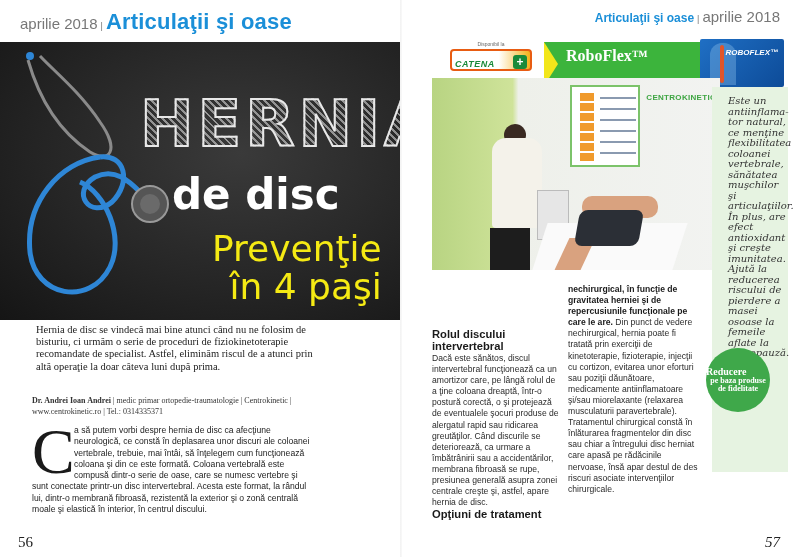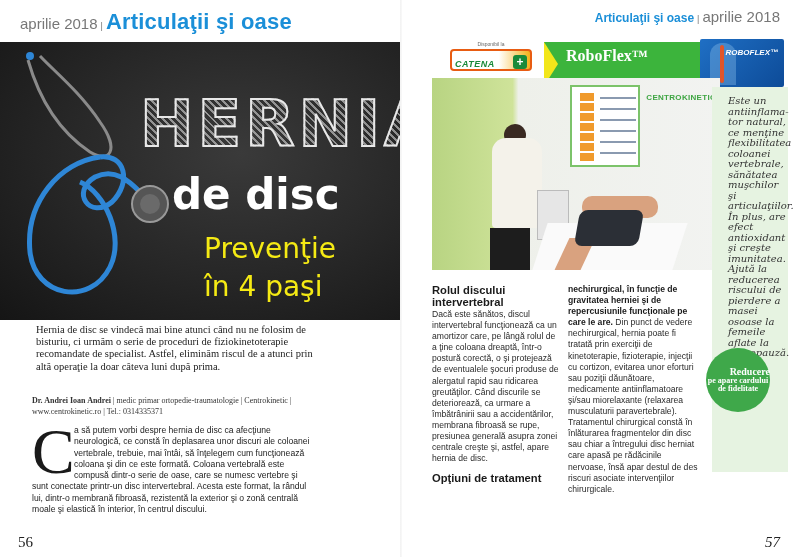--- a/index.html
+++ b/index.html
@@ -25,22 +25,22 @@
     .hero { position: absolute; left: 0; top: 42px; width: 400px; height: 278px;
       background: radial-gradient(ellipse at 60% 40%, #3a3a3a 0%, #262626 55%, #151515 100%);
       overflow: hidden; }
     .hero-hernia { position: absolute; left: 140px; top: 45px; font-size: 64px; font-weight: bold;
       color: transparent; -webkit-text-stroke: 2px #e8e8e8; letter-spacing: 4px;
       font-family: "DejaVu Sans", sans-serif;
       background: repeating-linear-gradient(45deg, rgba(230,230,230,0.55) 0 2px, transparent 2px 5px);
       -webkit-background-clip: text; background-clip: text; }
     .hero-dedisc { position: absolute; left: 172px; top: 128px; font-size: 42px; font-weight: bold; color: #fff;
       font-family: "DejaVu Sans", sans-serif; }
-    .hero-preventie { position: absolute; left: 204px; top: 188px; font-size: 28px; color: #f5ea14;
-      font-family: "DejaVu Sans", sans-serif; line-height: 38px; text-align: left; }
+    .hero-preventie { position: absolute; left: 212px; top: 188px; font-size: 36px; color: #f5ea14;
+      font-family: "DejaVu Sans", sans-serif; line-height: 38px; text-align: right; }
 
     
     .steth { position: absolute; left: 0; top: 0; }
 
     
     .intro { position: absolute; left: 36px; top: 324px; width: 280px; font-family: "Liberation Serif", serif;
       font-size: 10.5px; line-height: 12.2px; color: #222; }
     .byline { position: absolute; left: 32px; top: 396px; width: 270px; font-family: "Liberation Serif", serif;
       font-size: 8px; line-height: 10.5px; color: #333; }
     .byline b { font-weight: bold; }
@@ -85,30 +85,30 @@
     .machine { position: absolute; left: 105px; top: 112px; width: 32px; height: 50px; background: #e6e6e6; border: 1px solid #bbb; }
     .bed { position: absolute; left: 108px; top: 145px; width: 140px; height: 47px; background: #fafafa; transform: skewX(-18deg); }
     .patient { position: absolute; left: 150px; top: 118px; width: 76px; height: 22px; background: #d9a27f; border-radius: 10px; }
     .shorts { position: absolute; left: 145px; top: 132px; width: 64px; height: 36px; background: #2b2f36; border-radius: 8px; transform: skewX(-10deg); }
     .leg { position: absolute; left: 130px; top: 160px; width: 26px; height: 32px; background: #d9a27f; transform: skewX(-25deg); }
 
     
     .col { position: absolute; font-size: 8.6px; line-height: 11.1px; color: #2a2a2a; }
     .col1 { left: 432px; top: 284px; width: 130px; }
     .col2 { left: 568px; top: 284px; width: 130px; }
-    .col h3 { font-size: 11.2px; line-height: 12px; color: #1a1a1a; margin-bottom: 1px; }
-    .col h3.gap { margin-top: 8px; }
+    .col h3 { font-size: 11.2px; line-height: 12px; color: #1a1a1a; margin-bottom: 1px; margin-top: 44px; }
+    .col h3.gap { margin-top: 0; }
     .col .bold { font-weight: bold; color: #1a1a1a; }
 
     
     .side { position: absolute; left: 712px; top: 87px; width: 76px; height: 385px; background: #e6f3e1; }
     .side-text { position: absolute; left: 728px; top: 96px; width: 60px; font-family: "DejaVu Serif", serif; font-style: italic;
       font-size: 10px; line-height: 10.5px; color: #333; }
     .badge { position: absolute; left: 706px; top: 348px; width: 64px; height: 64px; border-radius: 50%; background: #3fa84a;
-      display: flex; flex-direction: column; align-items: flex-end; justify-content: center; text-align: center; color: #fff;
+      display: flex; flex-direction: column; align-items: flex-start; justify-content: center; text-align: center; color: #fff;
       font-family: "Liberation Serif", serif; font-weight: bold; }
     .badge-big { font-size: 10px; line-height: 10px; }
     .badge-small { font-size: 8px; line-height: 8px; }
   </style>
 </head>
 <body>
 
 <div class="spread">
 
   <div class="page page-left">
@@ -207,15 +207,15 @@
   </div>
 
   <div class="col col2">
     <p><span class="bold">nechirurgical, în funcţie de gravitatea herniei şi de repercusiunile funcţionale pe care le are.</span><span> Din punct de vedere nechirurgical, hernia poate fi tratată prin exerciţii de kinetoterapie, fizioterapie, injecţii cu cortizon, evitarea unor eforturi sau poziţii dăunătoare, medicamente antiinflamatoare şi/sau miorelaxante (relaxarea musculaturii paravertebrale). Tratamentul chirurgical constă în înlăturarea fragmentelor din disc sau chiar a întregului disc herniat care apasă pe rădăcinile nervoase, însă apar destul de des riscuri asociate intervenţiilor chirurgicale.</span></p>
   </div>
 
   <div class="side"></div>
   <p class="side-text">Este un antiinflama-tor natural, ce menţine flexibilitatea coloanei vertebrale, sănătatea muşchilor şi articulaţiilor. În plus, are efect antioxidant şi creşte imunitatea. Ajută la reducerea riscului de pierdere a masei osoase la femeile aflate la menopauză.</p>
   <div class="badge">
     <span class="badge-big">Reducere</span>
-    <span class="badge-small">pe apare cardului de fidelitate</span>
+    <span class="badge-small">pe baza produse de fidelitate</span>
   </div>
 </div>
 
 </body></html>

